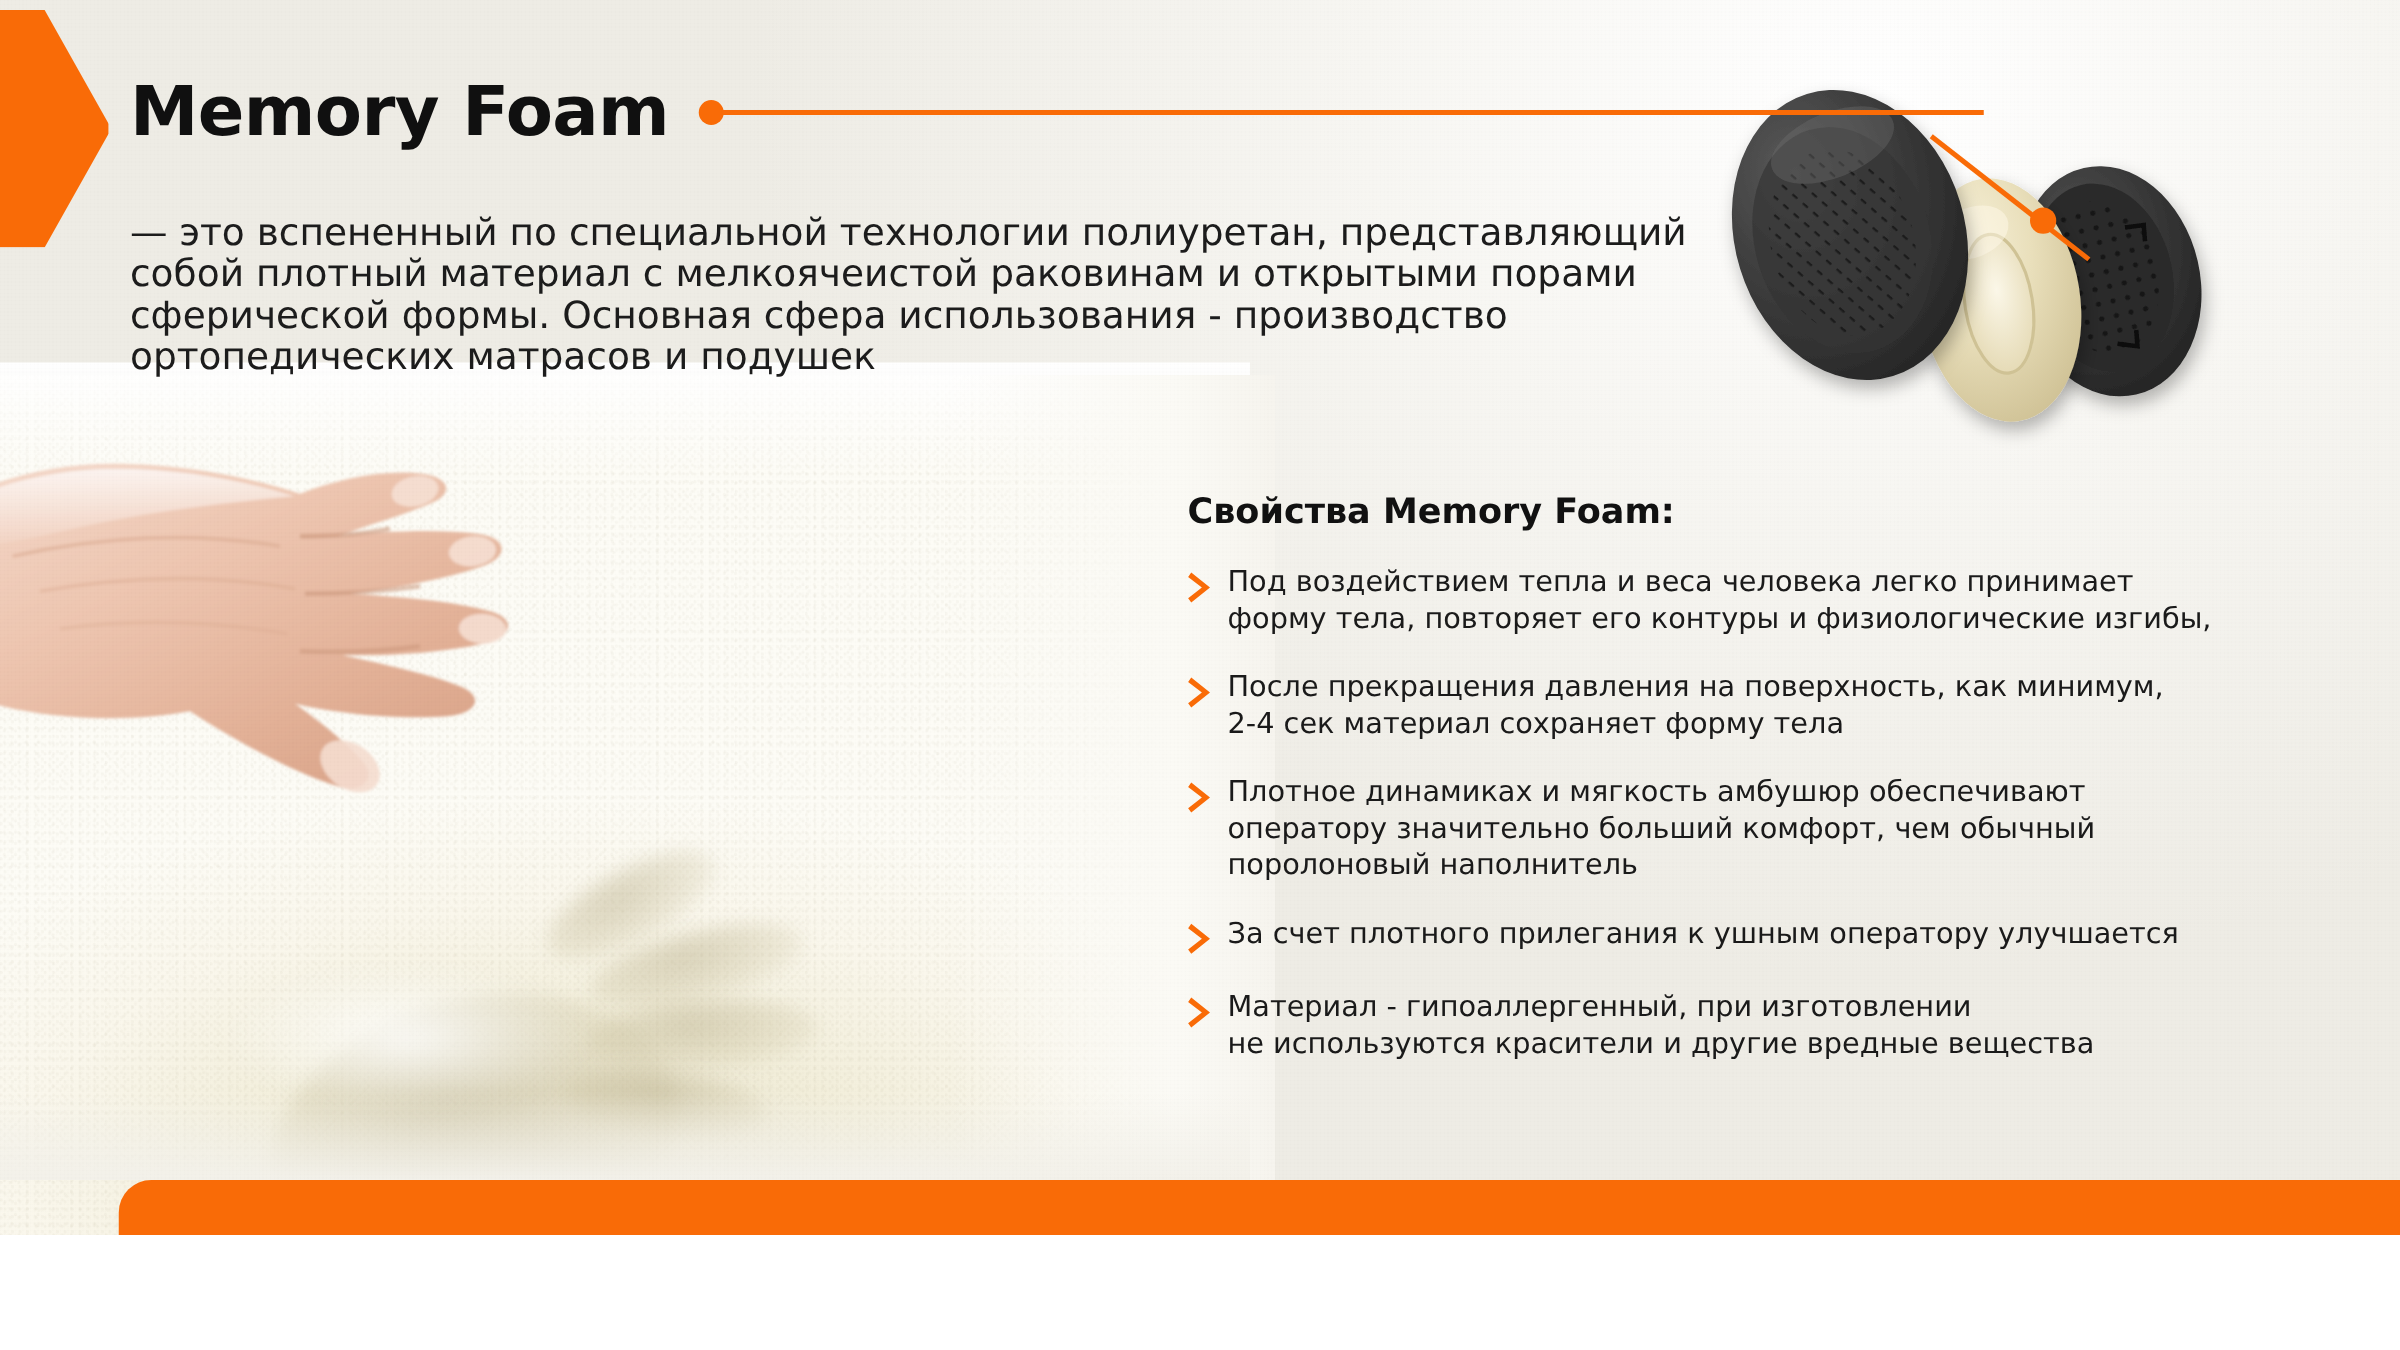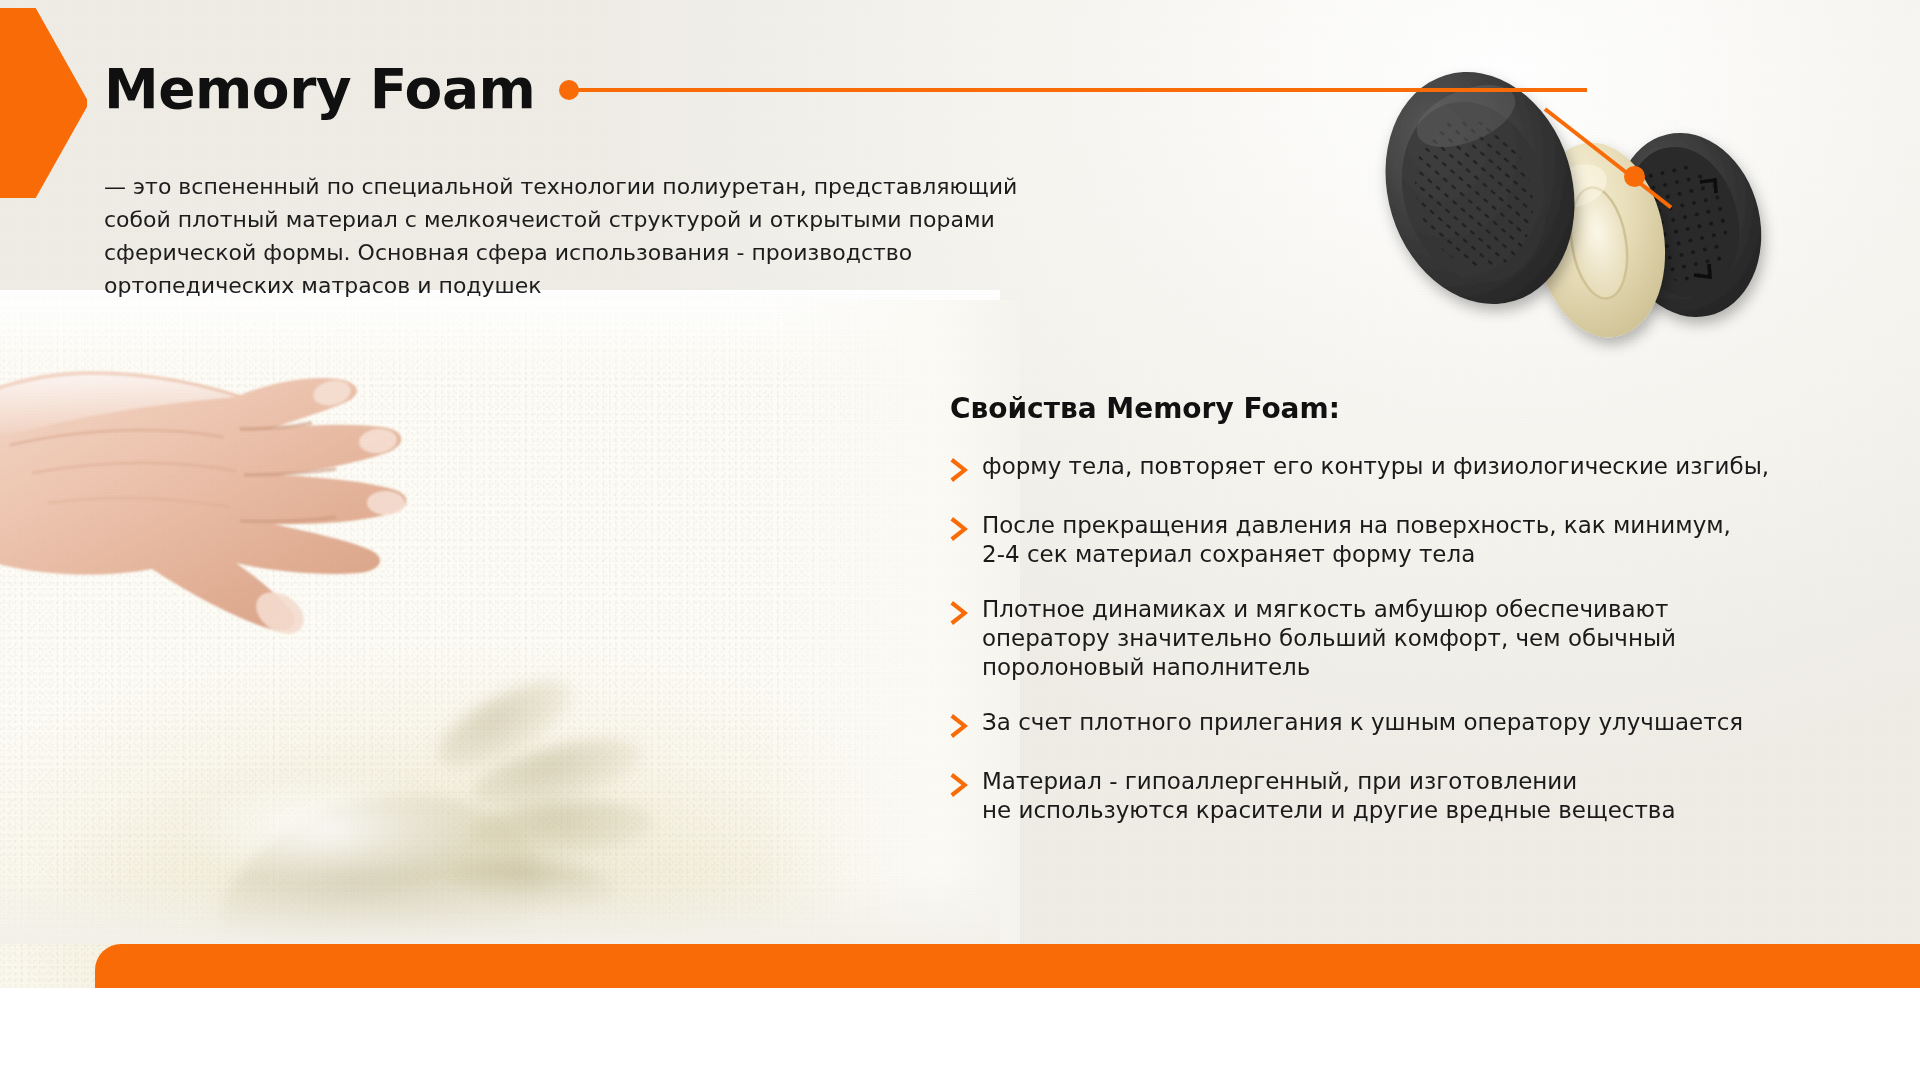--- a/index.html
+++ b/index.html
@@ -77,21 +77,21 @@
   #leader-end-dot{
     position:absolute; left:1624px; top:166px;
     width:21px; height:21px; border-radius:50%;
     background:var(--orange,#f96b07);
   }
 
   
   #intro{
     position:absolute; left:104px; top:170px;
     width:930px;
-    font-size:22px; line-height:33px; color:#1c1c1c;
+    font-size:30px; line-height:33px; color:#1c1c1c;
     font-family:"DejaVu Sans", sans-serif;
   }
   #intro p{ white-space:nowrap; }
 
   
   #props-heading{
     position:absolute; left:950px; top:392px;
     font-size:28px; font-weight:700; color:#111;
     font-family:"DejaVu Sans", sans-serif;
   }
@@ -326,35 +326,36 @@
   <div id="title-row">
     <div id="page-title">Memory Foam</div>
     <div id="leader-dot" style="background: rgb(249, 107, 7);"></div>
     <div id="leader-line" style="background: rgb(249, 107, 7);"></div>
   </div>
   <div id="leader-diag" style="background: rgb(249, 107, 7);"></div>
   <div id="leader-end-dot" style="background: rgb(249, 107, 7);"></div>
 
   <div id="intro">
     <p>— это вспененный по специальной технологии полиуретан, представляющий</p>
-    <p>собой плотный материал с мелкоячеистой структурой и открытыми порами</p>
+    <p>собой плотный материал с мелкоячеистой раковинам и открытыми порами</p>
     <p>сферической формы.  Основная сфера использования - производство</p>
     <p>ортопедических матрасов и подушек</p>
   </div>
 
   <div id="props-heading">Свойства Memory Foam:</div>
 
   <div id="bullets">
       <div class="bullet">
         <div class="chev">
           <svg width="26" height="30" viewBox="0 0 26 30">
   <path d="M5,3 L20,15 L5,27 L2.5,23.5 L13.5,15 L2.5,6.5 Z" fill="#f96b07"></path>
           </svg>
         </div>
         <div class="btext">
+          <span>Под воздействием тепла и веса человека легко принимает</span>
           <span>форму тела, повторяет его контуры и физиологические изгибы,</span>
         </div>
       </div>
       <div class="bullet">
         <div class="chev">
           <svg width="26" height="30" viewBox="0 0 26 30">
   <path d="M5,3 L20,15 L5,27 L2.5,23.5 L13.5,15 L2.5,6.5 Z" fill="#f96b07"></path>
           </svg>
         </div>
         <div class="btext">

